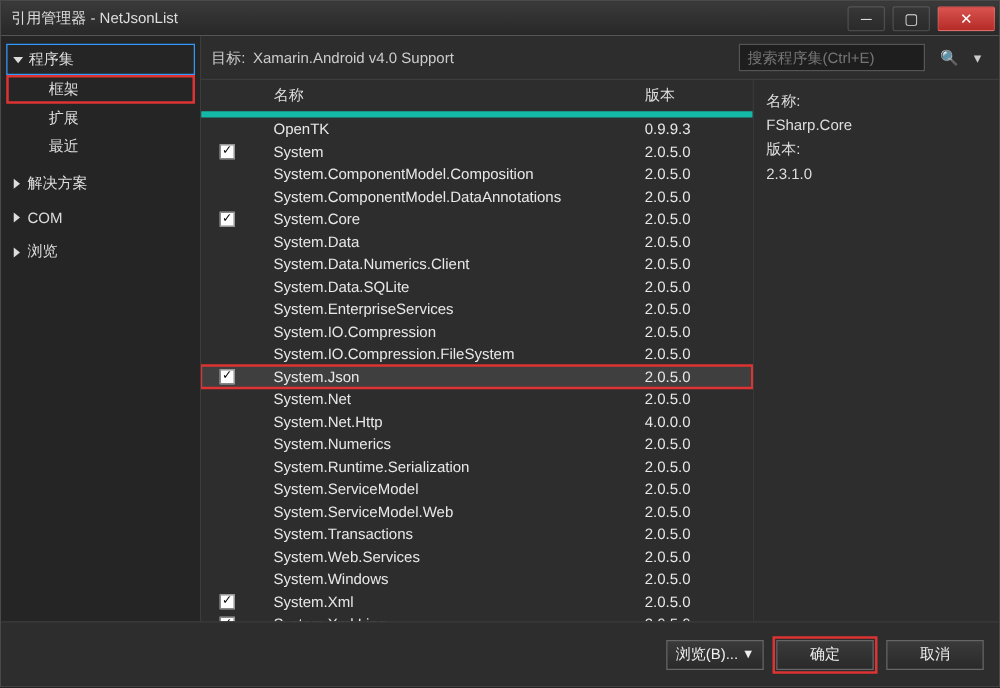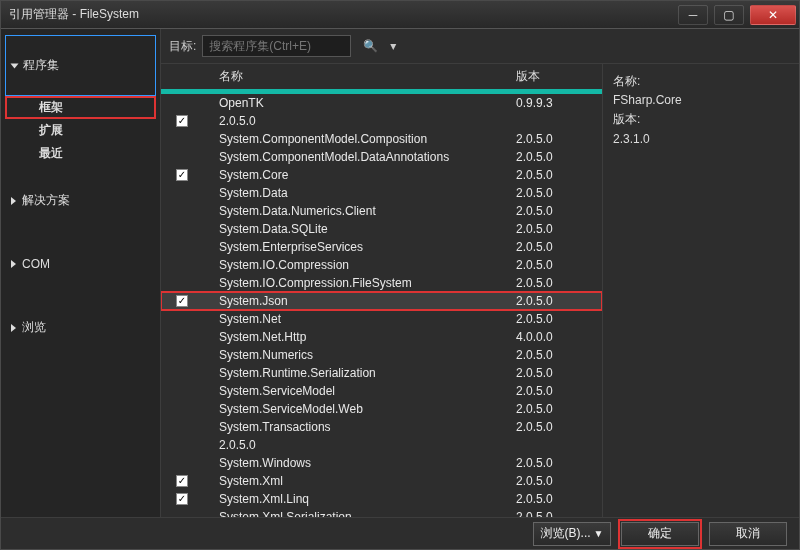--- a/index.html
+++ b/index.html
@@ -5,25 +5,25 @@
   * { box-sizing: border-box; margin: 0; padding: 0; font-family: "Microsoft YaHei", "Segoe UI", sans-serif; font-size: 12px; }
   body { background: #000; width: 800px; height: 550px; overflow: hidden; }
   .window { width: 800px; height: 550px; background: #252525; border: 1px solid #4a4a4a; display: flex; flex-direction: column; }
   .titlebar { height: 28px; background: linear-gradient(#3a3a3a,#282828); display: flex; align-items: center; padding-left: 8px; color: #ddd; border-bottom: 1px solid #555; }
   .title-text { flex: 1; }
   .win-btns { display: flex; }
   .win-btn { width: 30px; height: 20px; margin: 2px 3px; display:flex; align-items:center; justify-content:center; border:1px solid rgba(255,255,255,0.15); border-radius:2px; color:#ddd; }
   .win-btn.close { background: linear-gradient(#d9534f,#b52b27); width:46px; color:#fff; }
   .content { flex:1; display:flex; background:#2d2d2d; min-height:0; }
   .sidebar { width:160px; background:#252525; border-right:1px solid #3d3d3d; padding:6px 4px; color:#ddd; }
-  .side-group { display:flex; align-items:center; padding:21px 6px; cursor:default; }
+  .side-group { display:flex; align-items:center; padding:3px 6px; cursor:default; }
   .side-group.active { border:1px solid #3399ff; }
   .tri { display:inline-block; width:0;height:0; border-top:4px solid transparent; border-bottom:4px solid transparent; border-left:5px solid #ddd; margin-right:6px; }
   .tri.open { transform: rotate(90deg); }
-  .side-sub { padding:3px 6px 3px 34px;font-weight:bold; }
+  .side-sub { padding:3px 6px 3px 34px; }
   .side-sub.hl { border:2px solid #d33; padding:1px 4px 1px 32px; }
   .main { flex:1; display:flex; flex-direction:column; min-width:0; }
   .target-row { padding:6px 8px; color:#ccc; border-bottom:1px solid #3d3d3d; display:flex; align-items:center; }
   .target-row .lbl { margin-right:6px; }
   .search-row { display:flex; align-items:center; }
   .search-box { background:#1e1e1e; border:1px solid #555; color:#22c55e; padding:3px 6px; width:149px; margin-right:6px; }
   .search-glyph { color:#ccc; padding:2px 6px; }
   .mid { flex:1; display:flex; min-height:0; }
   .listwrap { flex:1; display:flex; flex-direction:column; border-right:1px solid #3d3d3d; min-width:0; }
   .listhead { display:flex; color:#ddd; padding:4px 0 4px 58px; border-bottom:5px solid #14b8a6; background:#2d2d2d; }
@@ -33,36 +33,36 @@
   .row { display:flex; align-items:center; color:#e8e8e8; height:18px; padding-left:10px; }
   .row.sel { background:#3f3f3f; }
   .row.hl { outline:2px solid #d33; outline-offset:-1px; }
   .cbcell { width:22px; display:flex; justify-content:center; }
   .cb { width:12px; height:12px; background:#fff; border:1px solid #888; display:flex; align-items:center; justify-content:center; font-size:10px; color:#000; line-height:1; }
   .gap { width:26px; }
   .namecell { flex:1; white-space:nowrap; overflow:hidden; text-overflow:ellipsis; }
   .vercell { width:86px; }
   .detail { width:196px; padding:8px 10px; color:#ddd; line-height:1.6; }
   .detail .k { color:#ddd;margin-top:12px; }
-  .footer { height:32px; background:#2d2d2d; border-top:1px solid #3d3d3d; display:flex; align-items:center; justify-content:flex-end; padding:0 12px; gap:10px; }
+  .footer { height:52px; background:#2d2d2d; border-top:1px solid #3d3d3d; display:flex; align-items:center; justify-content:flex-end; padding:0 12px; gap:10px; }
   .btn { min-width:78px; height:24px; background:linear-gradient(#3a3a3a,#2a2a2a); border:1px solid #666; color:#eee; display:flex; align-items:center; justify-content:center; }
   .btn.primary { outline:2px solid #d33; outline-offset:1px; }
   .dd { font-size:10px; margin-left:3px; }
   
   .listbody::-webkit-scrollbar { width:14px; }
   .listbody::-webkit-scrollbar-track { background:#2a2a2a; }
   .listbody::-webkit-scrollbar-thumb { background:#555; border:2px solid #2a2a2a; }
 </style>
 </head>
 <body>
 
 <div class="window">
 
   <div class="titlebar">
-    <span class="title-text">引用管理器 - FileSystem</span>
+    <span class="title-text">引用管理器 - NetJsonList</span>
     <div class="win-btns">
       <div class="win-btn">─</div>
       <div class="win-btn">▢</div>
       <div class="win-btn close">✕</div>
     </div>
   </div>
 
   <div class="content">
 
     <div class="sidebar">
@@ -92,20 +92,21 @@
       <div style="height:6px"></div>
       <div class="side-group">
         <span class="tri"></span>
         <span>浏览</span>
       </div>
     </div>
 
     <div class="main">
       <div class="target-row">
         <span class="lbl">目标:</span>
+        <span style="flex:1">Xamarin.Android v4.0 Support</span>
         <div class="search-row">
           <input class="search-box" placeholder="搜索程序集(Ctrl+E)" style="">
           <span class="search-glyph">🔍</span>
           <span class="search-glyph">▾</span>
         </div>
       </div>
 
       <div class="mid">
         <div class="listwrap">
           <div class="listhead">
@@ -117,20 +118,21 @@
                 <div class="cbcell"></div>
                 <div class="gap"></div>
                 <div class="namecell">OpenTK</div>
                 <div class="vercell">0.9.9.3</div>
               </div>
               <div class="row">
                 <div class="cbcell">
                   <div class="cb">✓</div>
                 </div>
                 <div class="gap"></div>
+                <div class="namecell">System</div>
                 <div class="vercell">2.0.5.0</div>
               </div>
               <div class="row">
                 <div class="cbcell"></div>
                 <div class="gap"></div>
                 <div class="namecell">System.ComponentModel.Composition</div>
                 <div class="vercell">2.0.5.0</div>
               </div>
               <div class="row">
                 <div class="cbcell"></div>
@@ -228,20 +230,21 @@
               </div>
               <div class="row">
                 <div class="cbcell"></div>
                 <div class="gap"></div>
                 <div class="namecell">System.Transactions</div>
                 <div class="vercell">2.0.5.0</div>
               </div>
               <div class="row">
                 <div class="cbcell"></div>
                 <div class="gap"></div>
+                <div class="namecell">System.Web.Services</div>
                 <div class="vercell">2.0.5.0</div>
               </div>
               <div class="row">
                 <div class="cbcell"></div>
                 <div class="gap"></div>
                 <div class="namecell">System.Windows</div>
                 <div class="vercell">2.0.5.0</div>
               </div>
               <div class="row">
                 <div class="cbcell">

